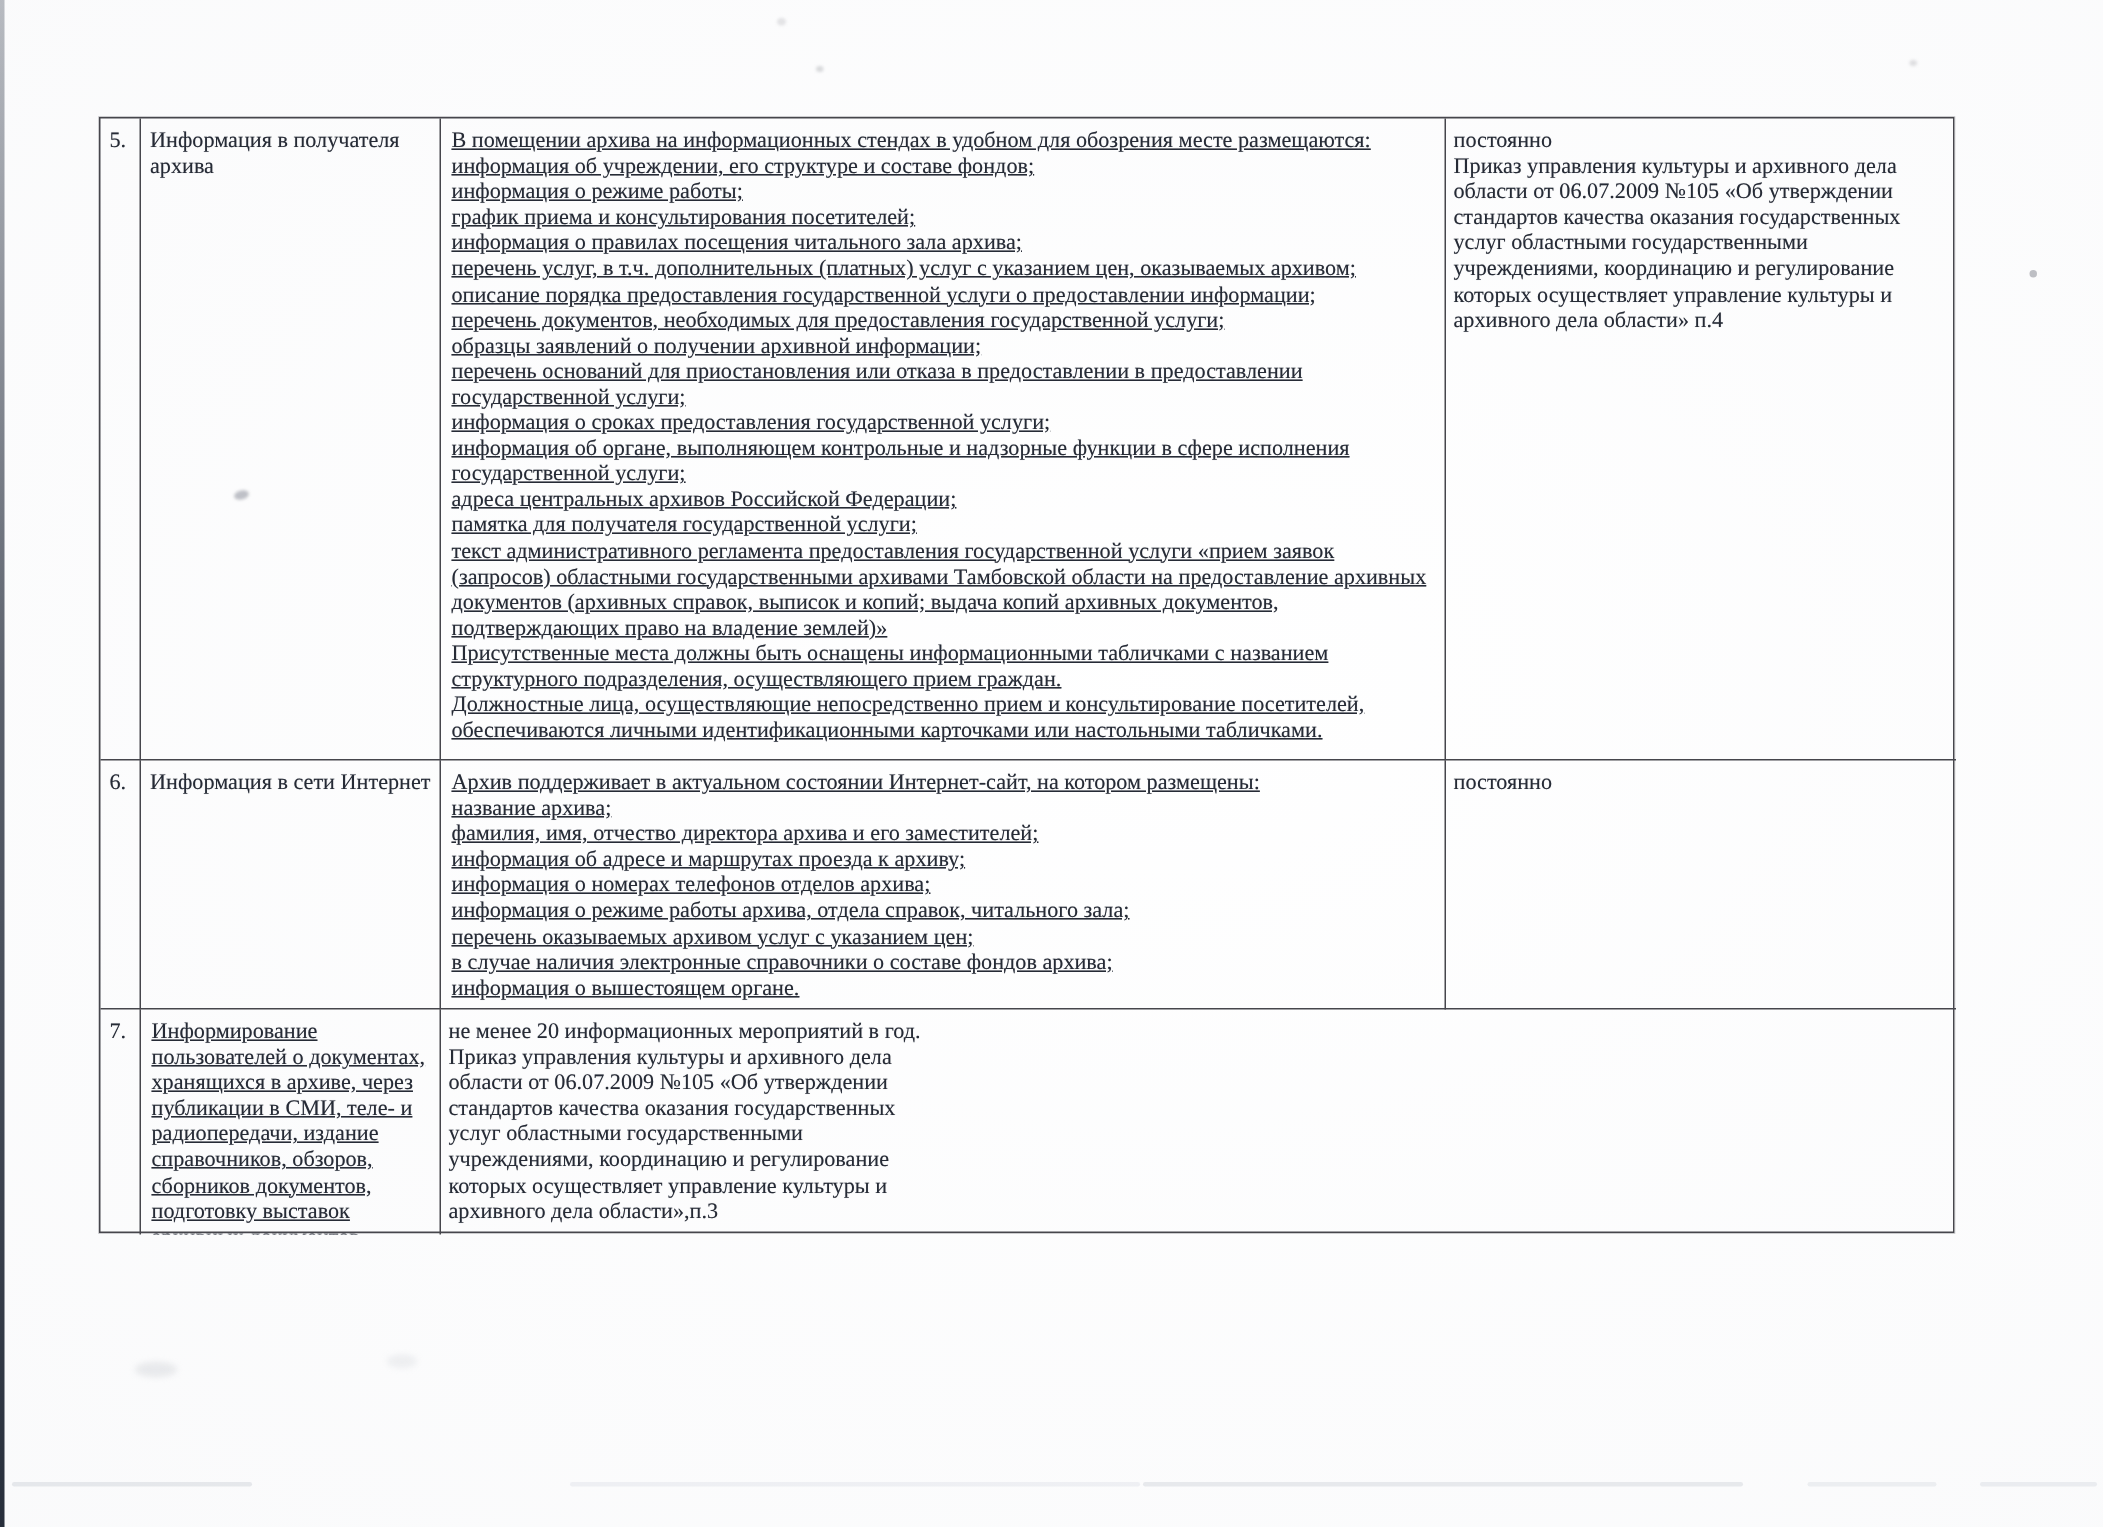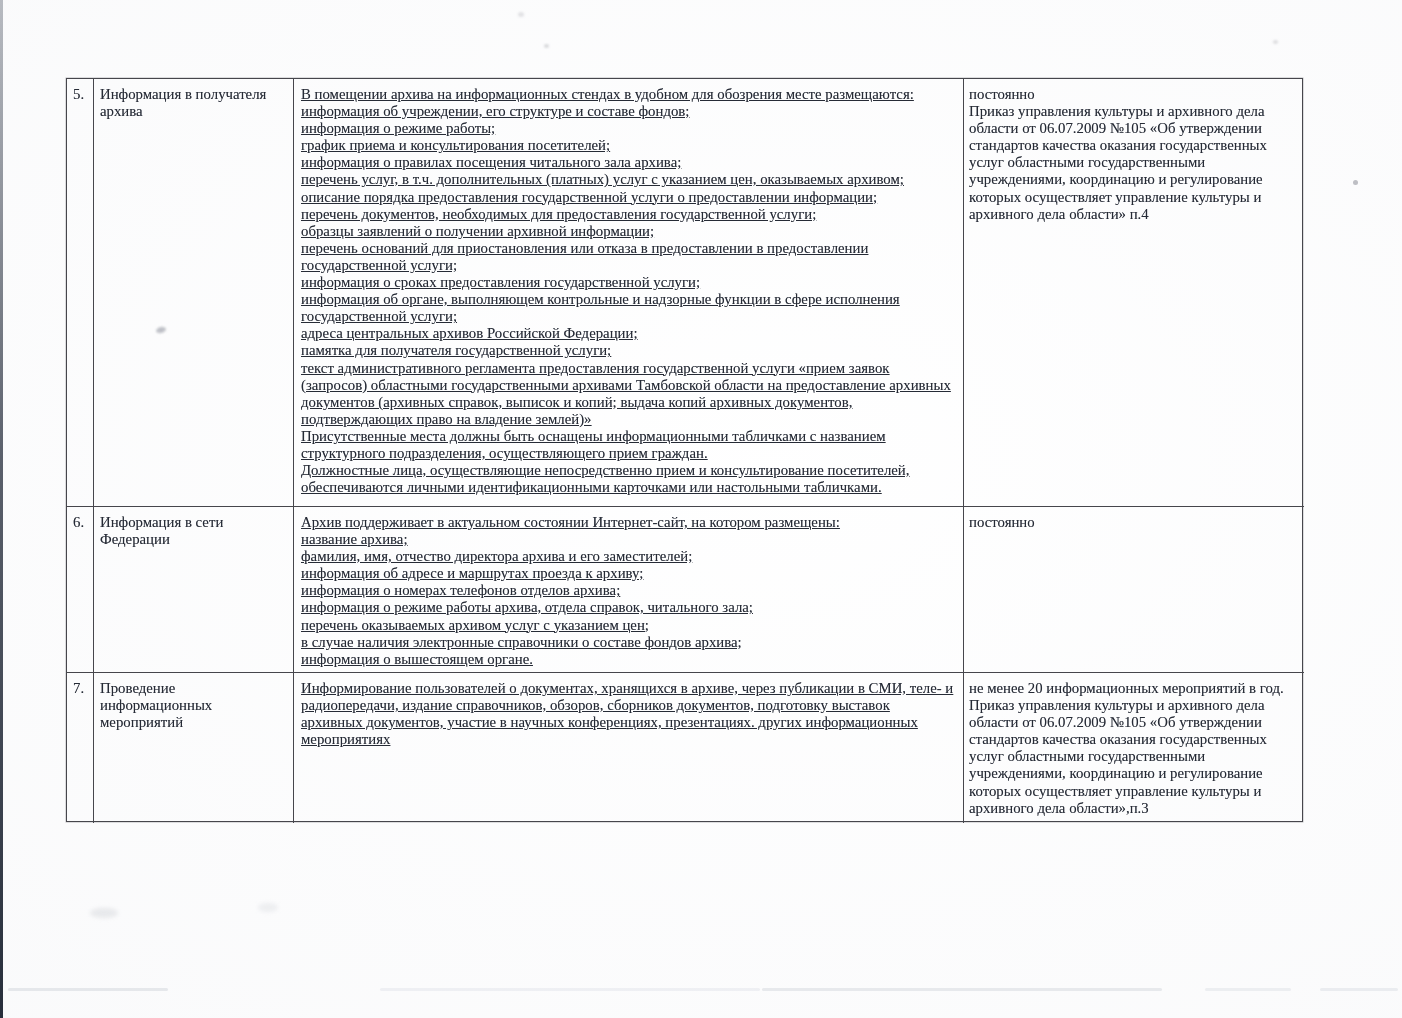--- a/index.html
+++ b/index.html
@@ -128,36 +128,33 @@
     <div class="cell c-period last-col">постоянно
 Приказ управления культуры и архивного дела
 области от 06.07.2009 №105 «Об утверждении
 стандартов качества оказания государственных
 услуг областными государственными
 учреждениями, координацию и регулирование
 которых осуществляет управление культуры и
 архивного дела области» п.4</div>
 
     <div class="cell c-num">6.</div>
-    <div class="cell c-name">Информация в сети Федерации</div>
+    <div class="cell c-name">Информация в сети Интернет</div>
     <div class="cell c-desc">Архив поддерживает в актуальном состоянии Интернет-сайт, на котором размещены:
 название архива;
 фамилия, имя, отчество директора архива и его заместителей;
 информация об адресе и маршрутах проезда к архиву;
 информация о номерах телефонов отделов архива;
 информация о режиме работы архива, отдела справок, читального зала;
 перечень оказываемых архивом услуг с указанием цен;
 в случае наличия электронные справочники о составе фондов архива;
 информация о вышестоящем органе.</div>
     <div class="cell c-period last-col">постоянно</div>
 
     <div class="cell c-num last-row">7.</div>
-    <div class="cell c-name last-row">Проведение
-информационных
-мероприятий</div>
     <div class="cell c-desc last-row">Информирование пользователей о документах, хранящихся в архиве, через публикации в СМИ, теле- и
 радиопередачи, издание справочников, обзоров, сборников документов, подготовку выставок
 архивных документов, участие в научных конференциях, презентациях. других информационных
 мероприятиях</div>
     <div class="cell c-period last-col last-row">не менее 20 информационных мероприятий в год.
 Приказ управления культуры и архивного дела
 области от 06.07.2009 №105 «Об утверждении
 стандартов качества оказания государственных
 услуг областными государственными
 учреждениями, координацию и регулирование

